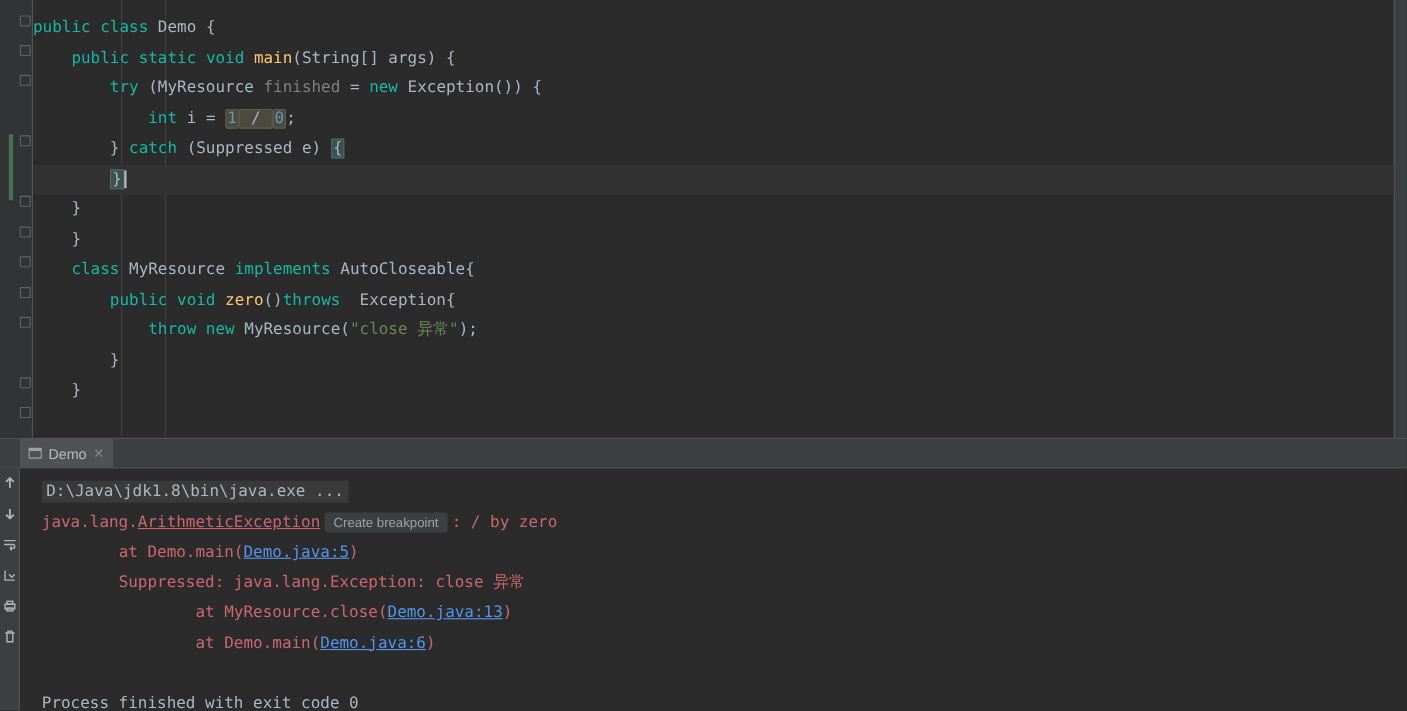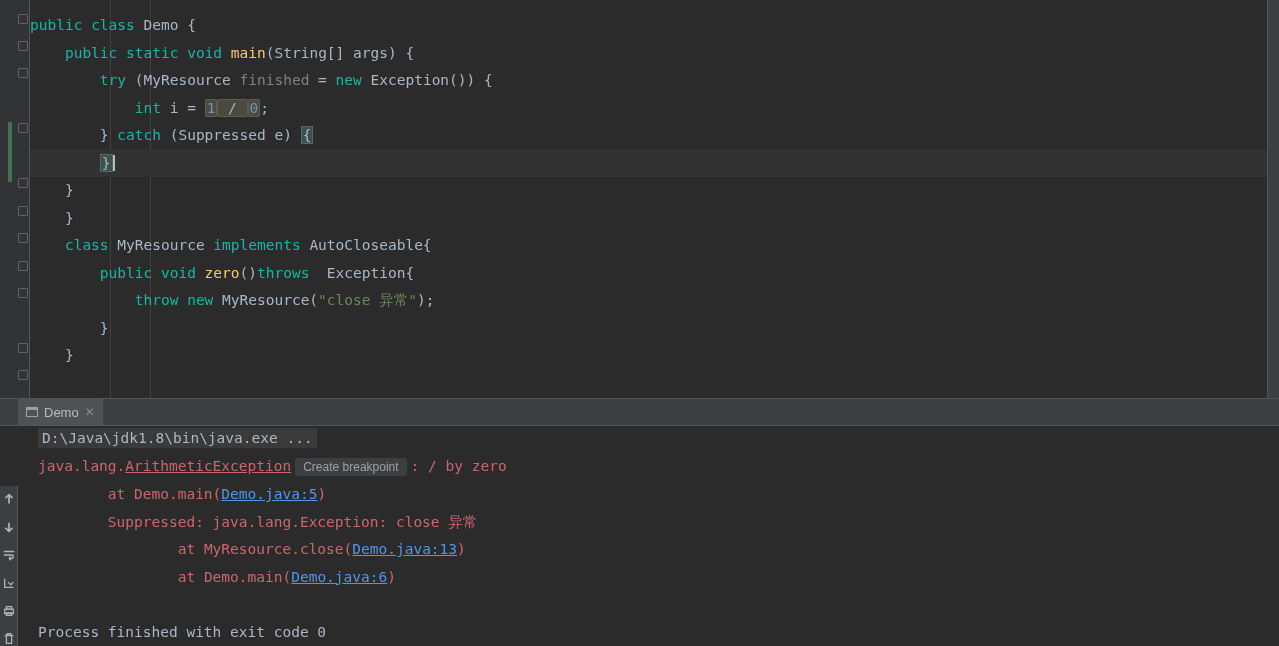--- a/index.html
+++ b/index.html
@@ -87,21 +87,20 @@
       border: 1.5px solid #a0a0a0;
       border-top-width: 3px;
       border-radius: 1px;
     }
     .tab-close { color: #888; font-size: 12px; cursor: pointer; }
 
     .console-area {
       display: flex;
       height: 220px;
       background: #2b2b2b;
-      align-items: flex-end;
     }
     .console-toolbar {
       width: 18px;
       background: #3c3f41;
       display: flex;
       flex-direction: column;
       align-items: center;
       padding-top: 6px;
       gap: 14px;
       border-right: 1px solid #555;

